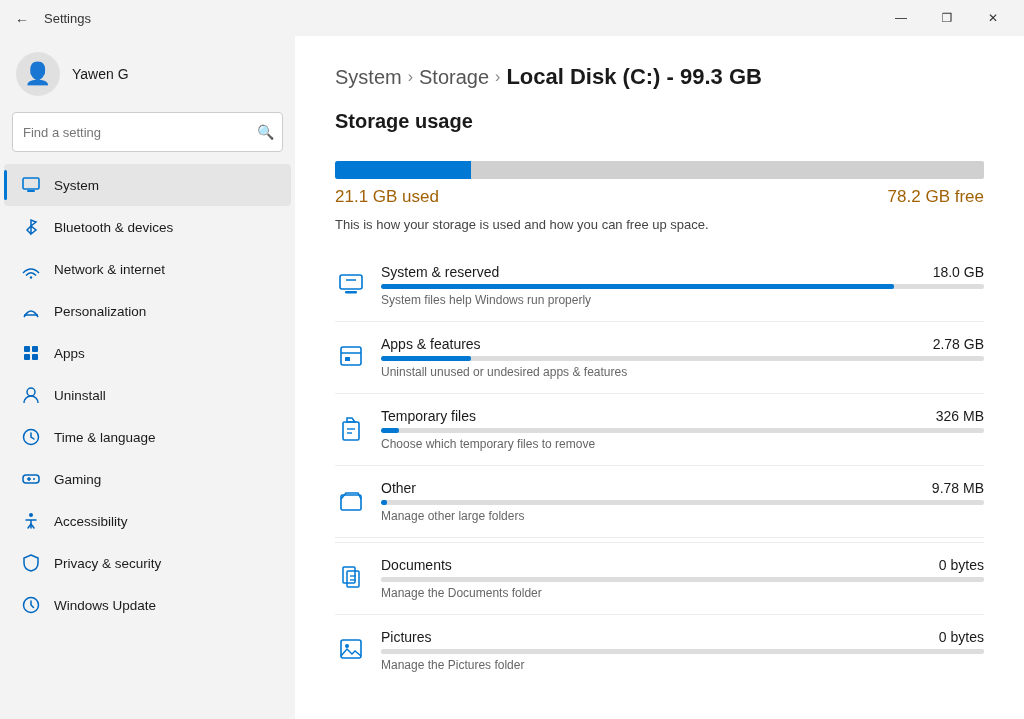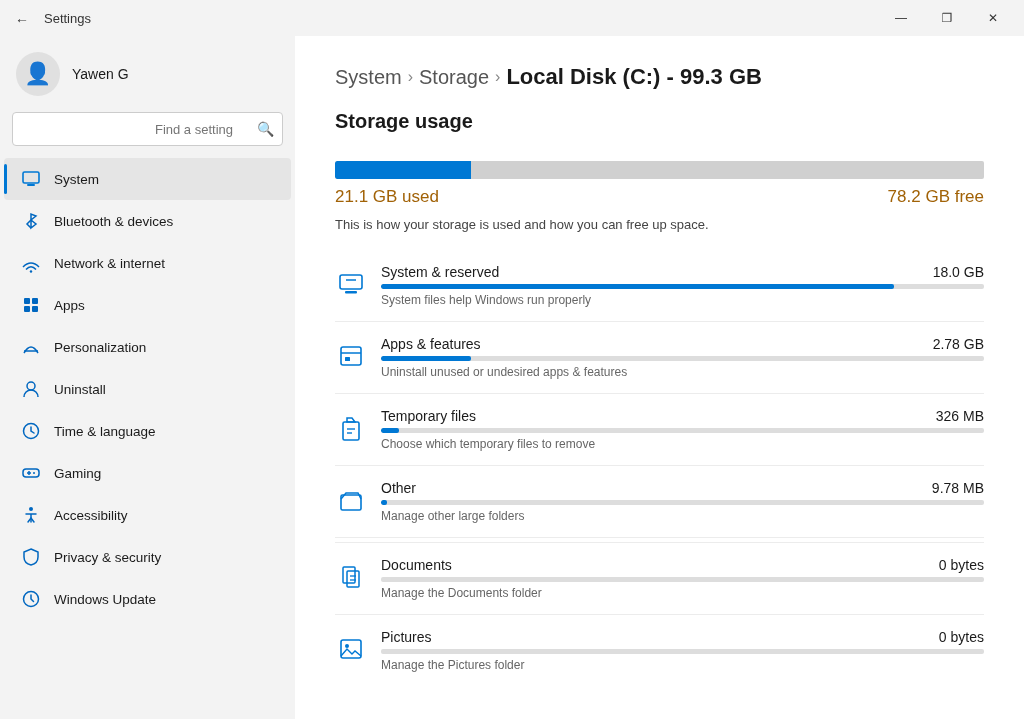--- a/index.html
+++ b/index.html
@@ -85,28 +85,27 @@
       font-size: 14px;
       font-weight: 500;
       color: #1a1a1a;
     }
     .search-box {
       margin: 4px 12px 12px 12px;
       position: relative;
     }
     .search-input {
       width: 100%;
-      height: 34px;
+      height: 40px;
       border: 1px solid #ccc;
       border-radius: 4px;
       padding: 0 49px 0 10px;
       font-size: 13px;
       background: white;
       outline: none;
-      text-align: right;
     }
     .search-icon-wrap {
       position: absolute;
       right: 8px;
       top: 50%;
       transform: translateY(-50%);
       color: #666;
       font-size: 14px;
       pointer-events: none;
     }
@@ -313,36 +312,36 @@
               <path d="M2 14 Q10 6 18 14" fill="none" stroke="#0067c0" stroke-width="1.5"></path>
               <path d="M5 16.5 Q10 11 15 16.5" fill="none" stroke="#0067c0" stroke-width="1.5"></path>
               <circle cx="10" cy="18.5" r="1.2" fill="#0067c0"></circle>
             </svg>
           </span>
     <span class="nav-label">Network &amp; internet</span>
   </div>
         <div class="nav-item">
     <span class="nav-icon">
             <svg width="20" height="20" viewBox="0 0 20 20">
+              <path d="M3 16 Q10 4 17 16" fill="none" stroke="#0067c0" stroke-width="1.5"></path>
+              <line x1="3" y1="14" x2="17" y2="14" stroke="#0067c0" stroke-width="1.5"></line>
+            </svg>
+          </span>
+    <span class="nav-label">Personalization</span>
+  </div>
+        <div class="nav-item">
+    <span class="nav-icon">
+            <svg width="20" height="20" viewBox="0 0 20 20">
               <rect x="3" y="3" width="6" height="6" rx="1" fill="#0067c0"></rect>
               <rect x="11" y="3" width="6" height="6" rx="1" fill="#0067c0"></rect>
               <rect x="3" y="11" width="6" height="6" rx="1" fill="#0067c0"></rect>
               <rect x="11" y="11" width="6" height="6" rx="1" fill="#0067c0"></rect>
             </svg>
           </span>
     <span class="nav-label">Apps</span>
-  </div>
-        <div class="nav-item">
-    <span class="nav-icon">
-            <svg width="20" height="20" viewBox="0 0 20 20">
-              <path d="M3 16 Q10 4 17 16" fill="none" stroke="#0067c0" stroke-width="1.5"></path>
-              <line x1="3" y1="14" x2="17" y2="14" stroke="#0067c0" stroke-width="1.5"></line>
-            </svg>
-          </span>
-    <span class="nav-label">Personalization</span>
   </div>
         <div class="nav-item">
     <span class="nav-icon">
             <svg width="20" height="20" viewBox="0 0 20 20">
               <circle cx="10" cy="7" r="4" fill="none" stroke="#0067c0" stroke-width="1.5"></circle>
               <path d="M3 18c0-3.866 3.134-7 7-7s7 3.134 7 7" fill="none" stroke="#0067c0" stroke-width="1.5"></path>
             </svg>
           </span>
     <span class="nav-label">Uninstall</span>
   </div>

